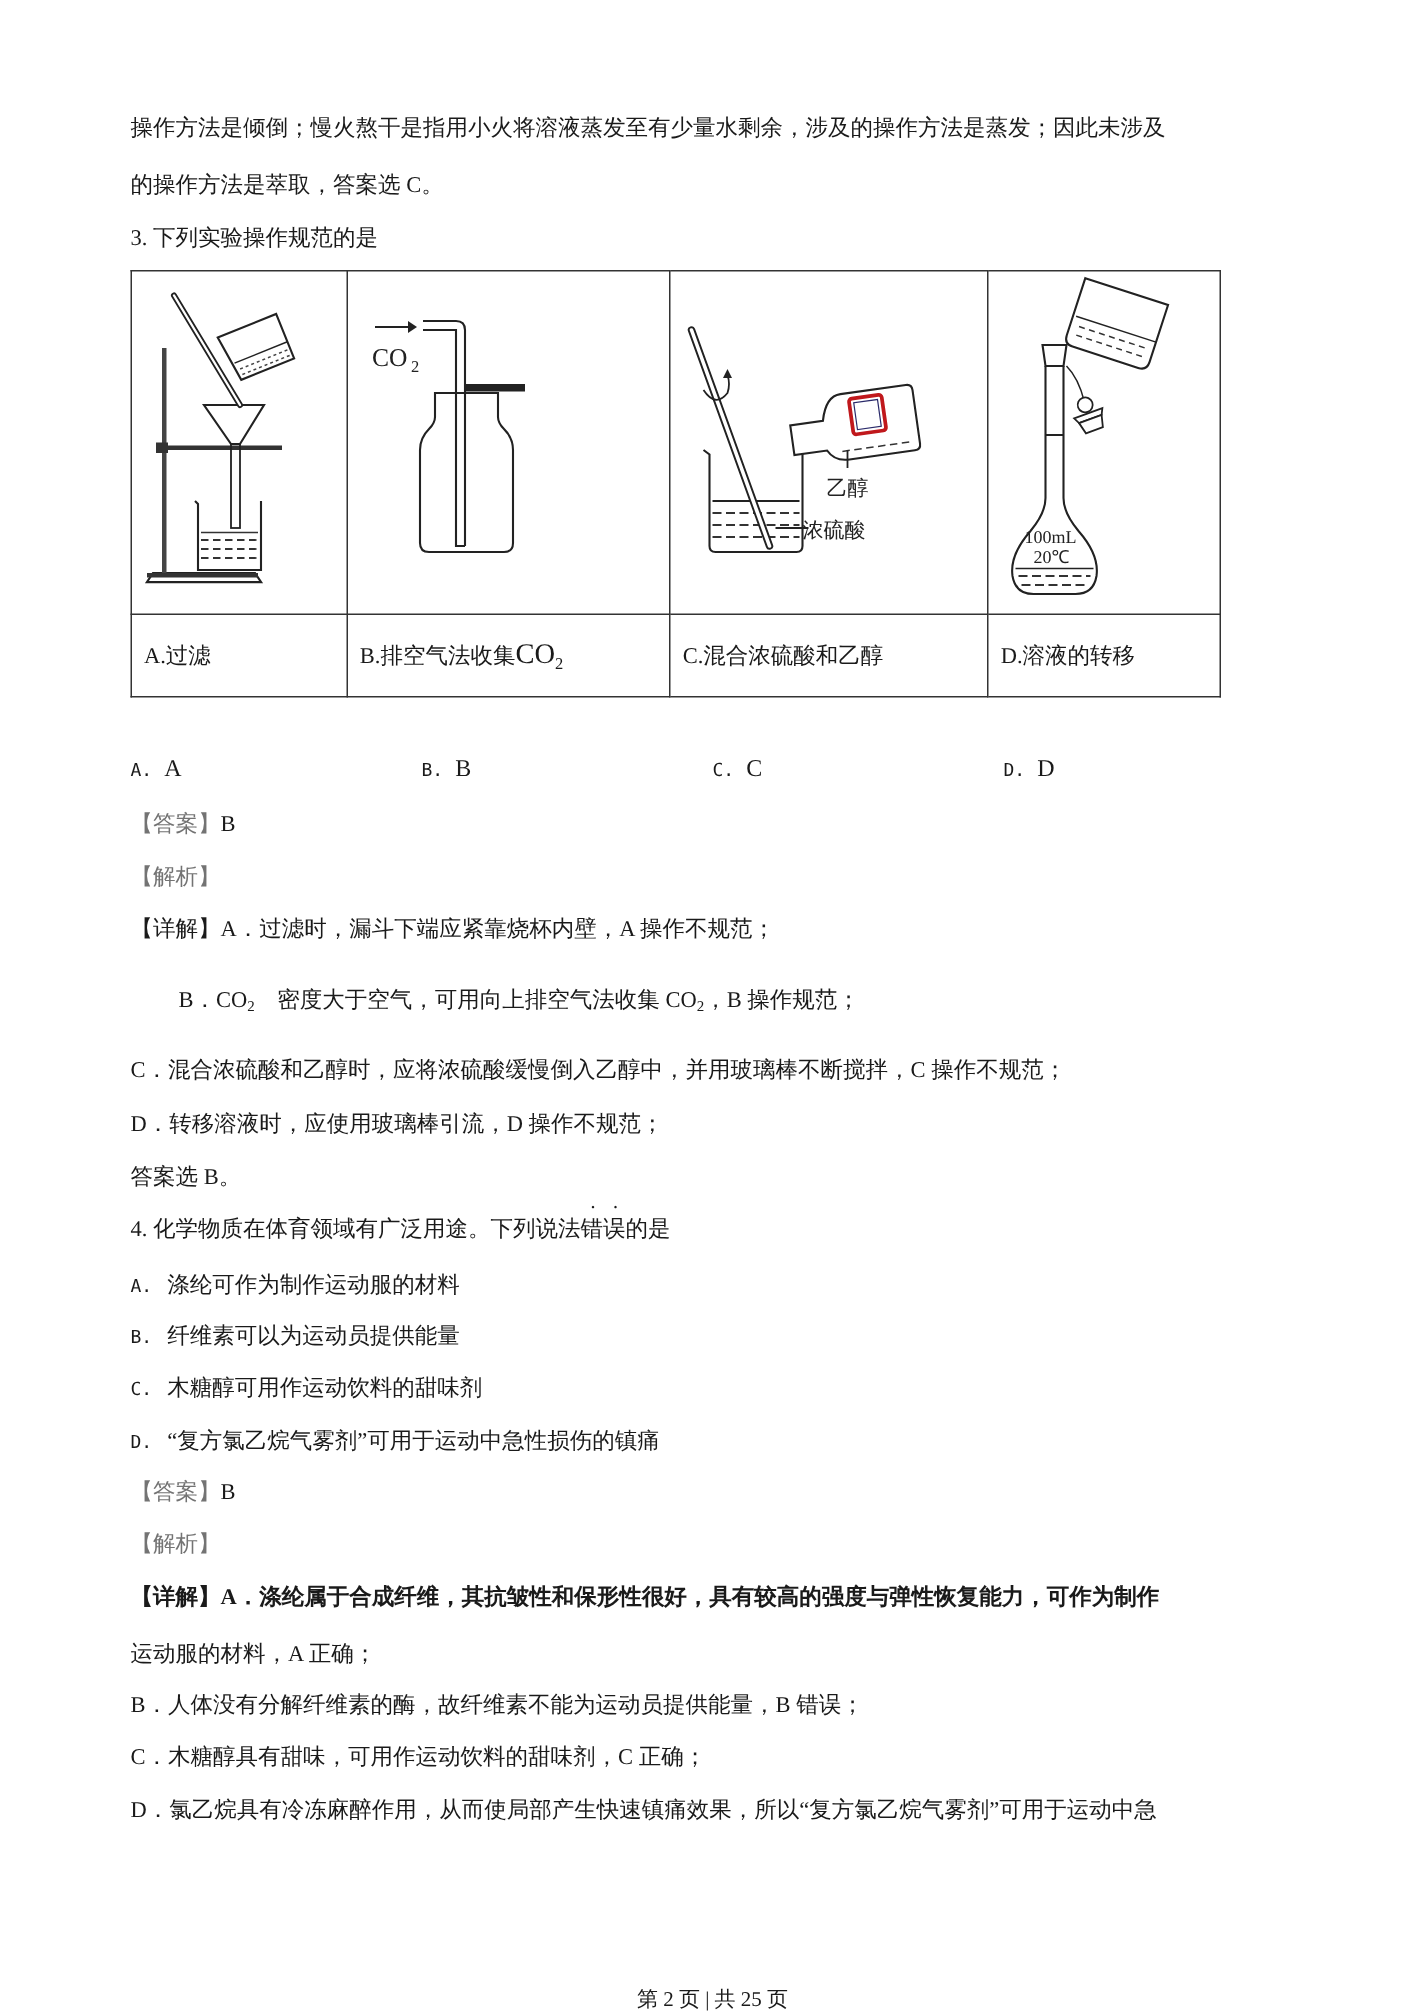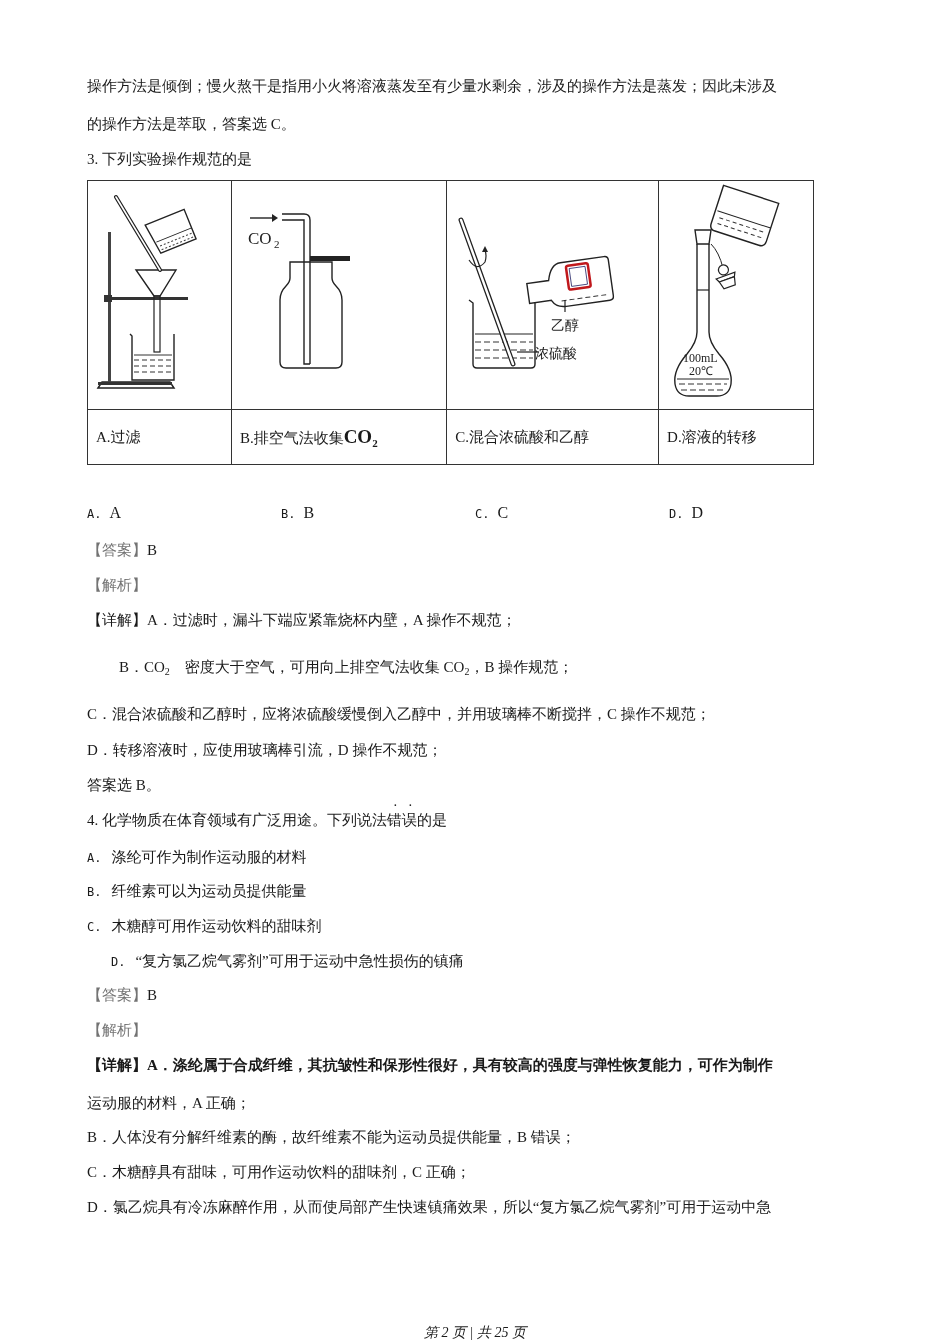--- a/index.html
+++ b/index.html
@@ -16,24 +16,24 @@
   .opt .k { font-family: "DejaVu Sans Mono", monospace; font-size: 12px; }
   .opt .v { font-size: 16px; margin-left: 8px; }
   .small-opt { font-family: "DejaVu Sans Mono", monospace; font-size: 12px; margin-right: 10px; }
   table.exp {
     position: absolute; left: 87px; top: 180px; border-collapse: collapse;
     width: 727px;
   }
   table.exp td { border: 1.5px solid #333; padding: 0; vertical-align: middle; }
   table.exp tr.fig td { height: 228px; }
   table.exp tr.cap td { height: 54px; font-size: 15px; padding-left: 8px; }
-  .caption-co2 { font-size: 19px; font-weight: bold; }
+  .caption-co2 { font-size: 19px; }
   .caption-co2 .sub { font-size: 11px; vertical-align: -4px; }
   svg { display: block; }
-  .footer { position: absolute; top: 1324px; left: 0; width: 950px; text-align: center; font-size: 14px; font-style: italic; }
+  .footer { position: absolute; top: 1324px; left: 0; width: 950px; text-align: center; font-size: 14px; }
   .dot-em { position: relative; display: inline-block; }
   .dot-em::before { content: "·"; position: absolute; top: -14px; left: 6px; font-size: 14px; }
 </style>
 </head>
 <body>
 
 <div class="line" style="top:76px;">操作方法是倾倒；慢火熬干是指用小火将溶液蒸发至有少量水剩余，涉及的操作方法是蒸发；因此未涉及</div>
 <div class="line" style="top:114px;">的操作方法是萃取，答案选 C。</div>
 
 <div class="line" style="top:149px;">3. 下列实验操作规范的是</div>
@@ -175,21 +175,21 @@
 <div class="line" style="top:610px;"><span>【详解】</span><span>A．过滤时，漏斗下端应紧靠烧杯内壁，A 操作不规范；</span></div>
 <div class="line" style="top:657px;margin-left:32px;"><span>B．CO</span><span class="sub">2</span><span>　密度大于空气，可用向上排空气法收集 CO</span><span class="sub">2</span><span>，B 操作规范；</span></div>
 <div class="line" style="top:704px;">C．混合浓硫酸和乙醇时，应将浓硫酸缓慢倒入乙醇中，并用玻璃棒不断搅拌，C 操作不规范；</div>
 <div class="line" style="top:740px;">D．转移溶液时，应使用玻璃棒引流，D 操作不规范；</div>
 <div class="line" style="top:775px;">答案选 B。</div>
 
 <div class="line" style="top:810px;"><span>4. 化学物质在体育领域有广泛用途。下列说法</span><span class="dot-em">错</span><span class="dot-em">误</span><span>的是</span></div>
 <div class="line" style="top:847px;text-align:center;"><span class="small-opt">A.</span><span>涤纶可作为制作运动服的材料</span></div>
 <div class="line" style="top:881px;"><span class="small-opt">B.</span><span>纤维素可以为运动员提供能量</span></div>
 <div class="line" style="top:916px;"><span class="small-opt">C.</span><span>木糖醇可用作运动饮料的甜味剂</span></div>
-<div class="line" style="top:951px;margin-left:24px;"><span class="small-opt">D.</span><span>“复方氯乙烷气雾剂”可用于运动中急性损伤的镇痛</span></div>
+<div class="line" style="top:951px;"><span class="small-opt">D.</span><span>“复方氯乙烷气雾剂”可用于运动中急性损伤的镇痛</span></div>
 
 <div class="line" style="top:985px;"><span class="blue">【答案】</span><span>B</span></div>
 <div class="line blue" style="top:1020px;">【解析】</div>
 <div class="line" style="top:1055px;font-weight:bold;"><span>【详解】</span><span>A．涤纶属于合成纤维，其抗皱性和保形性很好，具有较高的强度与弹性恢复能力，可作为制作</span></div>
 <div class="line" style="top:1093px;">运动服的材料，A 正确；</div>
 <div class="line" style="top:1127px;">B．人体没有分解纤维素的酶，故纤维素不能为运动员提供能量，B 错误；</div>
 <div class="line" style="top:1162px;">C．木糖醇具有甜味，可用作运动饮料的甜味剂，C 正确；</div>
 <div class="line" style="top:1197px;">D．氯乙烷具有冷冻麻醉作用，从而使局部产生快速镇痛效果，所以“复方氯乙烷气雾剂”可用于运动中急</div>
 
 <div class="footer">第 2 页 | 共 25 页</div>

